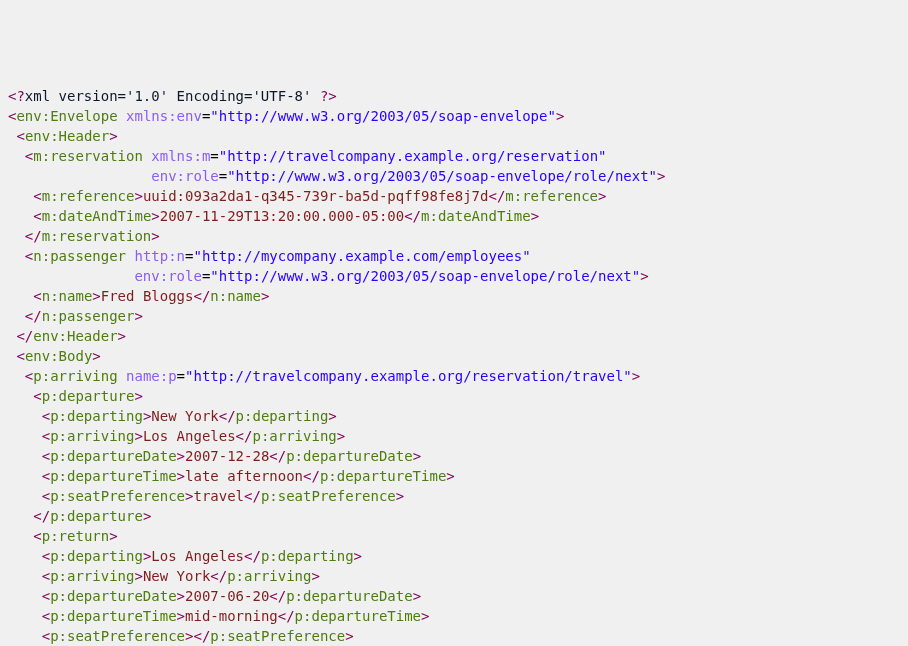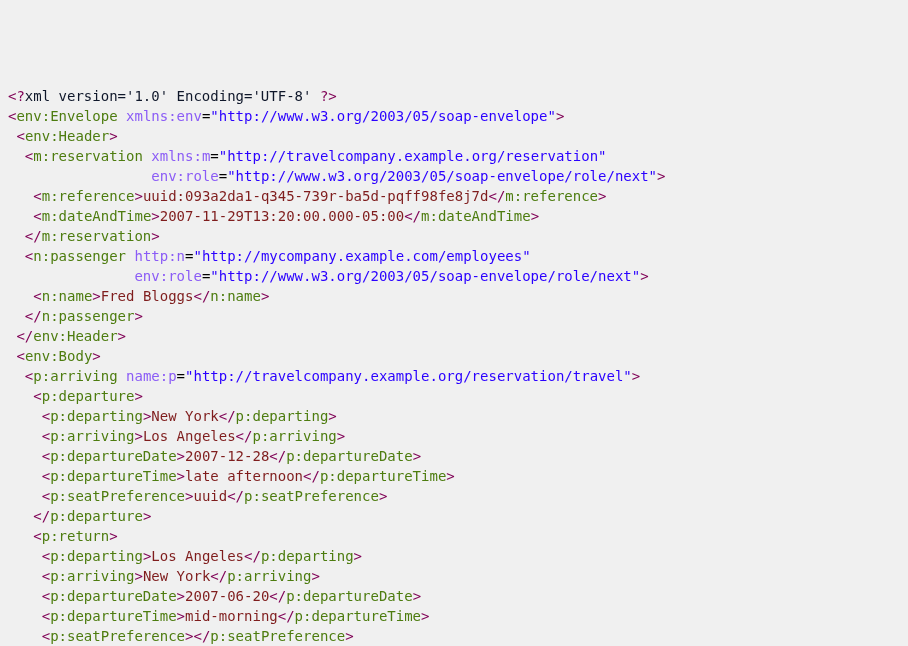--- a/index.html
+++ b/index.html
@@ -39,21 +39,21 @@
    <span class="p">&lt;</span><span class="tg">n:name</span><span class="p">&gt;</span><span class="tx">Fred Bloggs</span><span class="p">&lt;/</span><span class="tg">n:name</span><span class="p">&gt;</span>
   <span class="p">&lt;/</span><span class="tg">n:passenger</span><span class="p">&gt;</span>
  <span class="p">&lt;/</span><span class="tg">env:Header</span><span class="p">&gt;</span>
  <span class="p">&lt;</span><span class="tg">env:Body</span><span class="p">&gt;</span>
   <span class="p">&lt;</span><span class="tg">p:arriving</span> <span class="an">name:p</span><span class="eq">=</span><span class="av">"http://travelcompany.example.org/reservation/travel"</span><span class="p">&gt;</span>
    <span class="p">&lt;</span><span class="tg">p:departure</span><span class="p">&gt;</span>
     <span class="p">&lt;</span><span class="tg">p:departing</span><span class="p">&gt;</span><span class="tx">New York</span><span class="p">&lt;/</span><span class="tg">p:departing</span><span class="p">&gt;</span>
     <span class="p">&lt;</span><span class="tg">p:arriving</span><span class="p">&gt;</span><span class="tx">Los Angeles</span><span class="p">&lt;/</span><span class="tg">p:arriving</span><span class="p">&gt;</span>
     <span class="p">&lt;</span><span class="tg">p:departureDate</span><span class="p">&gt;</span><span class="tx">2007-12-28</span><span class="p">&lt;/</span><span class="tg">p:departureDate</span><span class="p">&gt;</span>
     <span class="p">&lt;</span><span class="tg">p:departureTime</span><span class="p">&gt;</span><span class="tx">late afternoon</span><span class="p">&lt;/</span><span class="tg">p:departureTime</span><span class="p">&gt;</span>
-    <span class="p">&lt;</span><span class="tg">p:seatPreference</span><span class="p">&gt;</span><span class="tx">uuid</span><span class="p">&lt;/</span><span class="tg">p:seatPreference</span><span class="p">&gt;</span>
+    <span class="p">&lt;</span><span class="tg">p:seatPreference</span><span class="p">&gt;</span><span class="tx">travel</span><span class="p">&lt;/</span><span class="tg">p:seatPreference</span><span class="p">&gt;</span>
    <span class="p">&lt;/</span><span class="tg">p:departure</span><span class="p">&gt;</span>
    <span class="p">&lt;</span><span class="tg">p:return</span><span class="p">&gt;</span>
     <span class="p">&lt;</span><span class="tg">p:departing</span><span class="p">&gt;</span><span class="tx">Los Angeles</span><span class="p">&lt;/</span><span class="tg">p:departing</span><span class="p">&gt;</span>
     <span class="p">&lt;</span><span class="tg">p:arriving</span><span class="p">&gt;</span><span class="tx">New York</span><span class="p">&lt;/</span><span class="tg">p:arriving</span><span class="p">&gt;</span>
     <span class="p">&lt;</span><span class="tg">p:departureDate</span><span class="p">&gt;</span><span class="tx">2007-06-20</span><span class="p">&lt;/</span><span class="tg">p:departureDate</span><span class="p">&gt;</span>
     <span class="p">&lt;</span><span class="tg">p:departureTime</span><span class="p">&gt;</span><span class="tx">mid-morning</span><span class="p">&lt;/</span><span class="tg">p:departureTime</span><span class="p">&gt;</span>
     <span class="p">&lt;</span><span class="tg">p:seatPreference</span><span class="p">&gt;</span><span class="tx"></span><span class="p">&lt;/</span><span class="tg">p:seatPreference</span><span class="p">&gt;</span>
    
   
  

